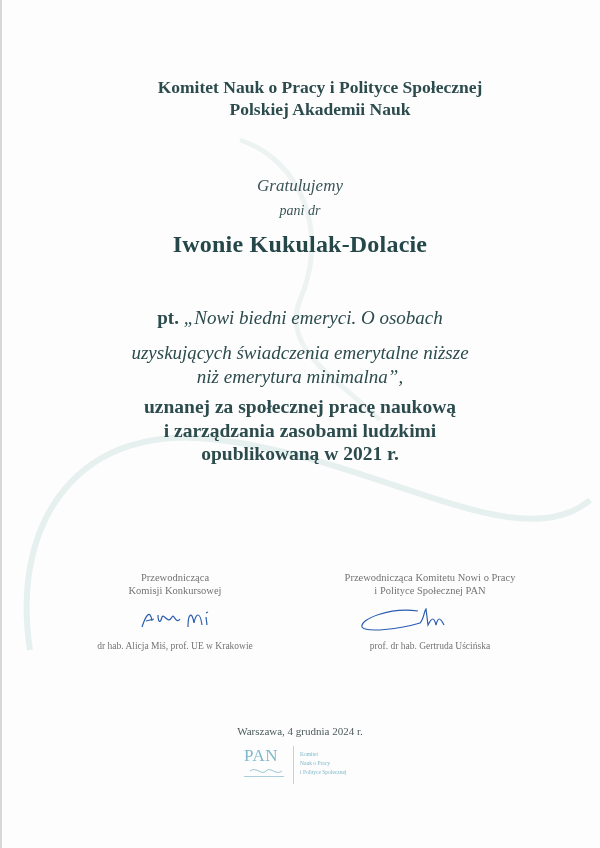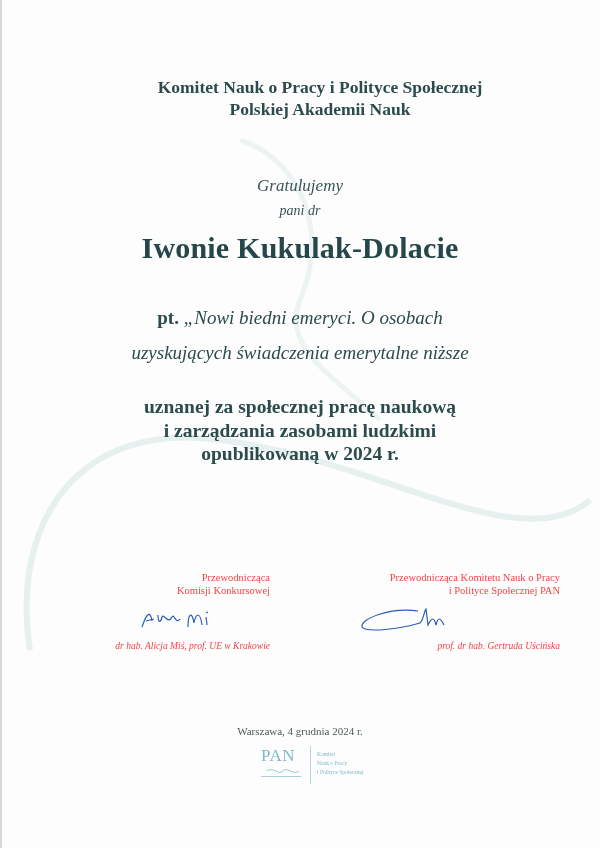--- a/index.html
+++ b/index.html
@@ -10,37 +10,37 @@
       color: #2a4a4c;
       position: relative;
     }
     .page { position: absolute; inset: 0; }
     .edge-left { position: absolute; left: 0; top: 0; width: 2px; height: 848px; background: #d8d8d8; }
     .watermark { position: absolute; left: 0; top: 0; width: 600px; height: 848px; pointer-events: none; }
     .center { position: absolute; left: 0; width: 600px; text-align: center; }
     .org { top: 76px; font-size: 17.5px; font-weight: bold; line-height: 22px; color: #2c4b4d; padding-left: 20px; }
     .gratz { top: 176px; font-size: 17px; font-style: italic; color: #3b5556; }
     .pani { top: 203px; font-size: 14px; font-style: italic; color: #3b5556; }
-    .name { top: 231px; font-size: 30px; font-weight: bold; color: #25474a; letter-spacing: 0.2px; }
+    .name { top: 231px; font-size: 24px; font-weight: bold; color: #25474a; letter-spacing: 0.2px; }
     .coauth { top: 294px; font-size: 19.5px; font-weight: bold; color: #2c4b4d; }
     .title-line { font-size: 19px; line-height: 23px; color: #2c4b4d; }
     .t1 { top: 306px; }
     .t2 { top: 341px; }
     .t3 { top: 365px; }
     .ital { font-style: italic; font-weight: normal; }
     .pt { font-weight: bold; font-style: normal; }
     .award { top: 395px; font-size: 19.5px; font-weight: bold; line-height: 23.5px; color: #2c4b4d; }
-    .sig-block { position: absolute; text-align: right; color: #ef4444; }
+    .sig-block { position: absolute; text-align: center; color: #737373; }
     .sig-left { left: 80px; width: 190px; top: 571px; }
     .sig-right { left: 300px; width: 260px; top: 571px; }
     .sig-role { font-size: 10.5px; line-height: 13px; }
-    .sig-name { font-size: 9.5px; font-style: italic; margin-top: 4px; }
+    .sig-name { font-size: 9.5px; margin-top: 4px; }
     .sig-ink { height: 30px; margin-top: 6px; }
     .date { top: 725px; font-size: 11px; color: #4c5a5a; }
-    .logo { position: absolute; left: 244px; top: 746px; width: 130px; height: 38px; margin-left: 17px; }
+    .logo { position: absolute; left: 244px; top: 746px; width: 130px; height: 38px; }
     .pan-word { position: absolute; left: 0; top: 0; font-size: 17px; color: #7fb8c9; letter-spacing: 0.5px; }
     .pan-sub { position: absolute; left: 0; top: 30px; width: 40px; height: 1px; background: #a8cfdb; }
     .logo-div { position: absolute; left: 49px; top: 0; width: 1px; height: 38px; background: #b6d6e0; }
     .logo-text { position: absolute; left: 56px; top: 4px; font-size: 5.5px; line-height: 9px; color: #7fb8c9; }
   </style>
 </head>
 <body>
 
 <div class="page">
   <div class="edge-left"></div>
@@ -56,38 +56,39 @@
   </div>
 
   <div class="center gratz">Gratulujemy</div>
   <div class="center pani">pani dr</div>
   <div class="center name">Iwonie Kukulak-Dolacie</div>
 
   <div class="center title-line t1">
     <span class="pt">pt.</span><span class="ital"> „Nowi biedni emeryci. O osobach</span>
   </div>
   <div class="center title-line t2 ital">uzyskujących świadczenia emerytalne niższe</div>
+  <div class="center title-line t3 ital">niż emerytura minimalna”,</div>
 
   <div class="center award">
     <div>uznanej za społecznej pracę naukową</div>
     <div>i zarządzania zasobami ludzkimi</div>
-    <div>opublikowaną w 2024 r.</div>
+    <div>opublikowaną w 2021 r.</div>
   </div>
 
   <div class="sig-block sig-left">
     <div class="sig-role">Przewodnicząca</div>
     <div class="sig-role">Komisji Konkursowej</div>
     <svg class="sig-ink" width="190" height="30" viewBox="0 0 190 30">
       <path d="M 62 24 C 66 12, 70 6, 72 18 M 66 18 L 74 16 M 78 12 C 78 18, 80 22, 82 14 C 84 10, 88 22, 92 14 C 94 10, 96 22, 100 16 M 108 24 C 108 10, 112 8, 114 20 C 116 10, 120 8, 122 22 M 126 14 L 127 22 M 126 10 L 128 9" fill="none" stroke="#2a5db0" stroke-width="1.2"></path>
     </svg>
     <div class="sig-name">dr hab. Alicja Miś, prof. UE w Krakowie</div>
   </div>
 
   <div class="sig-block sig-right">
-    <div class="sig-role">Przewodnicząca Komitetu Nauk o Pracy</div>
+    <div class="sig-role">Przewodnicząca Komitetu Nowi o Pracy</div>
     <div class="sig-role">i Polityce Społecznej PAN</div>
     <svg class="sig-ink" width="260" height="30" viewBox="0 0 260 30">
       <path d="M 118 8 C 90 4, 60 16, 62 24 C 66 30, 100 26, 120 20 C 124 16, 124 8, 126 6 L 128 22 C 132 14, 134 14, 136 22 C 138 14, 140 14, 144 22" fill="none" stroke="#2a5db0" stroke-width="1.2"></path>
     </svg>
     <div class="sig-name">prof. dr hab. Gertruda Uścińska</div>
   </div>
 
   <div class="center date">Warszawa, 4 grudnia 2024 r.</div>
 
   <div class="logo">

